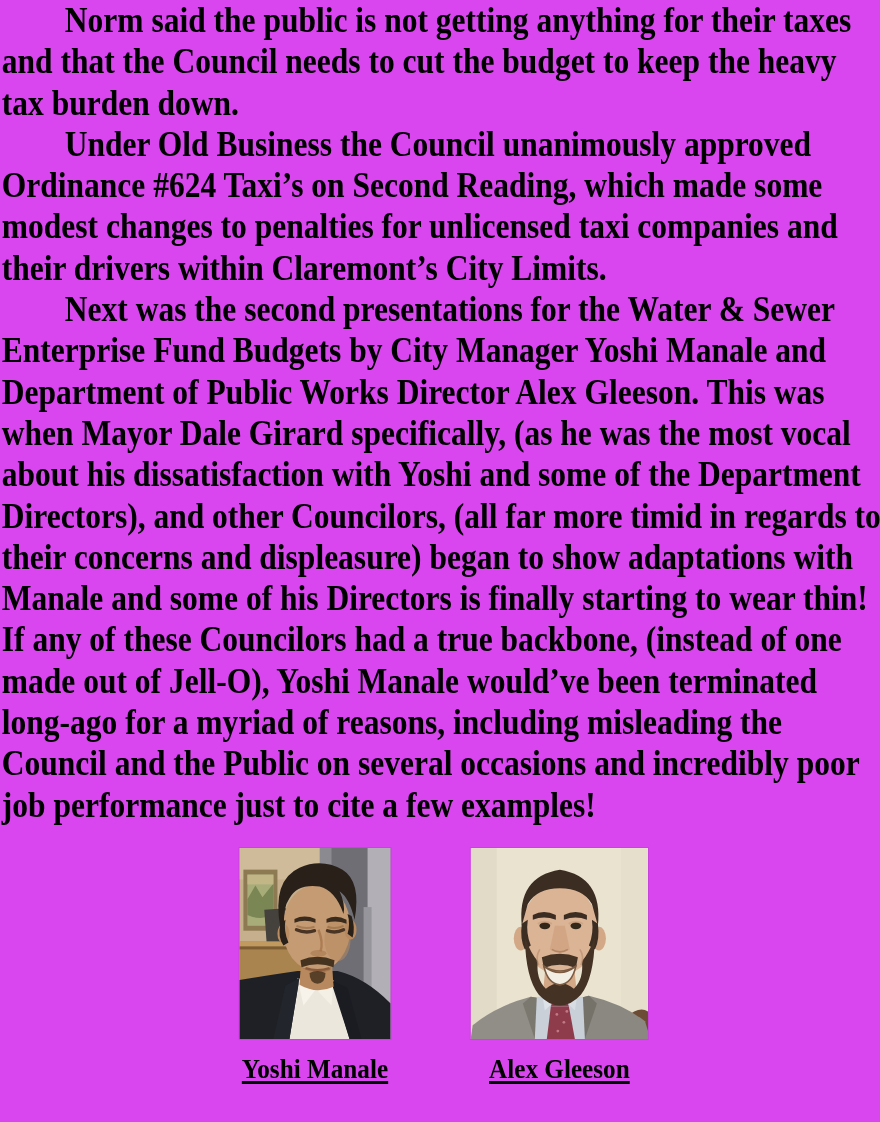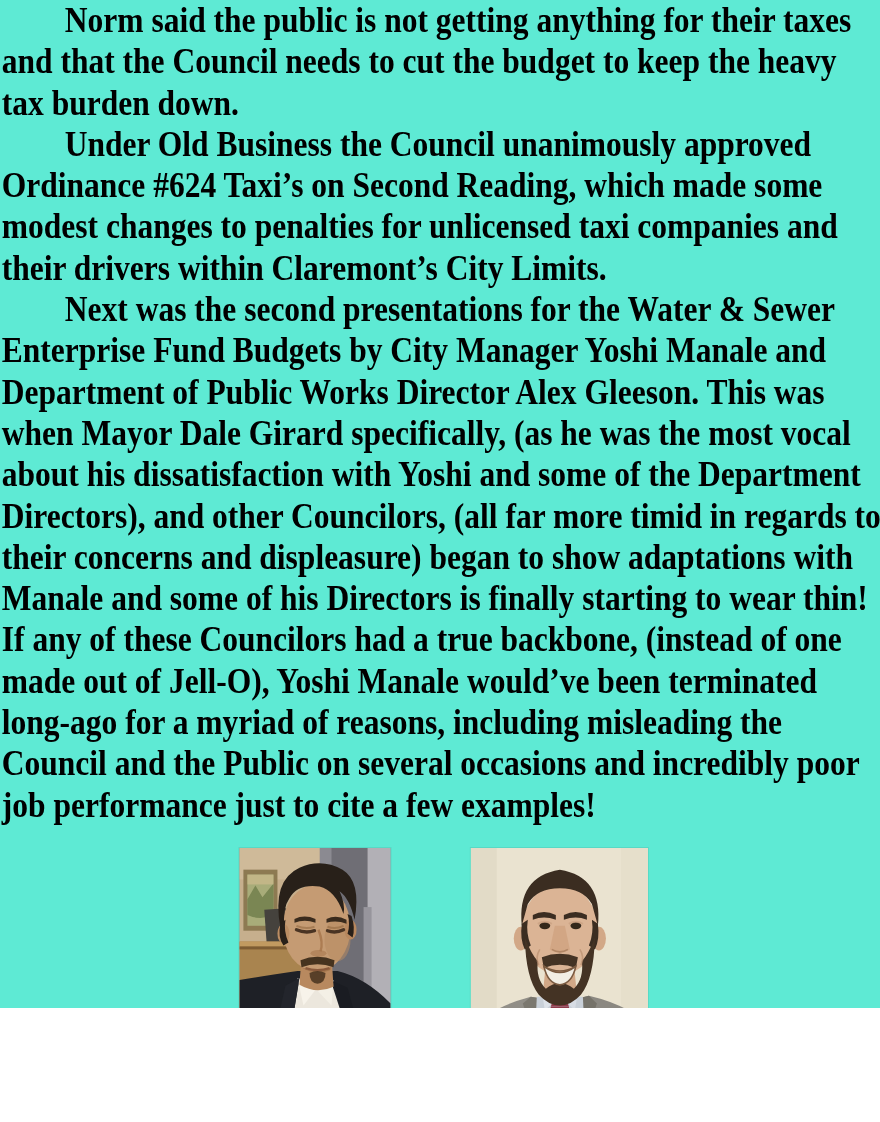--- a/index.html
+++ b/index.html
@@ -1,20 +1,20 @@
 <!DOCTYPE html>
 <html><head>
 <meta charset="utf-8">
 <style>
   html, body { margin: 0; padding: 0; background: #ffffff; }
   .page {
     position: relative;
     width: 880px;
-    height: 1008px;
-    background: #5eead4;
+    height: 1122px;
+    background: #d946ef;
     overflow: hidden;
   }
   
   .content {
     width: 1000px;
     transform: scaleX(0.9);
     transform-origin: 0 0;
     font-family: "Liberation Serif", "DejaVu Serif", serif;
     font-weight: 700;
     color: #000000;

